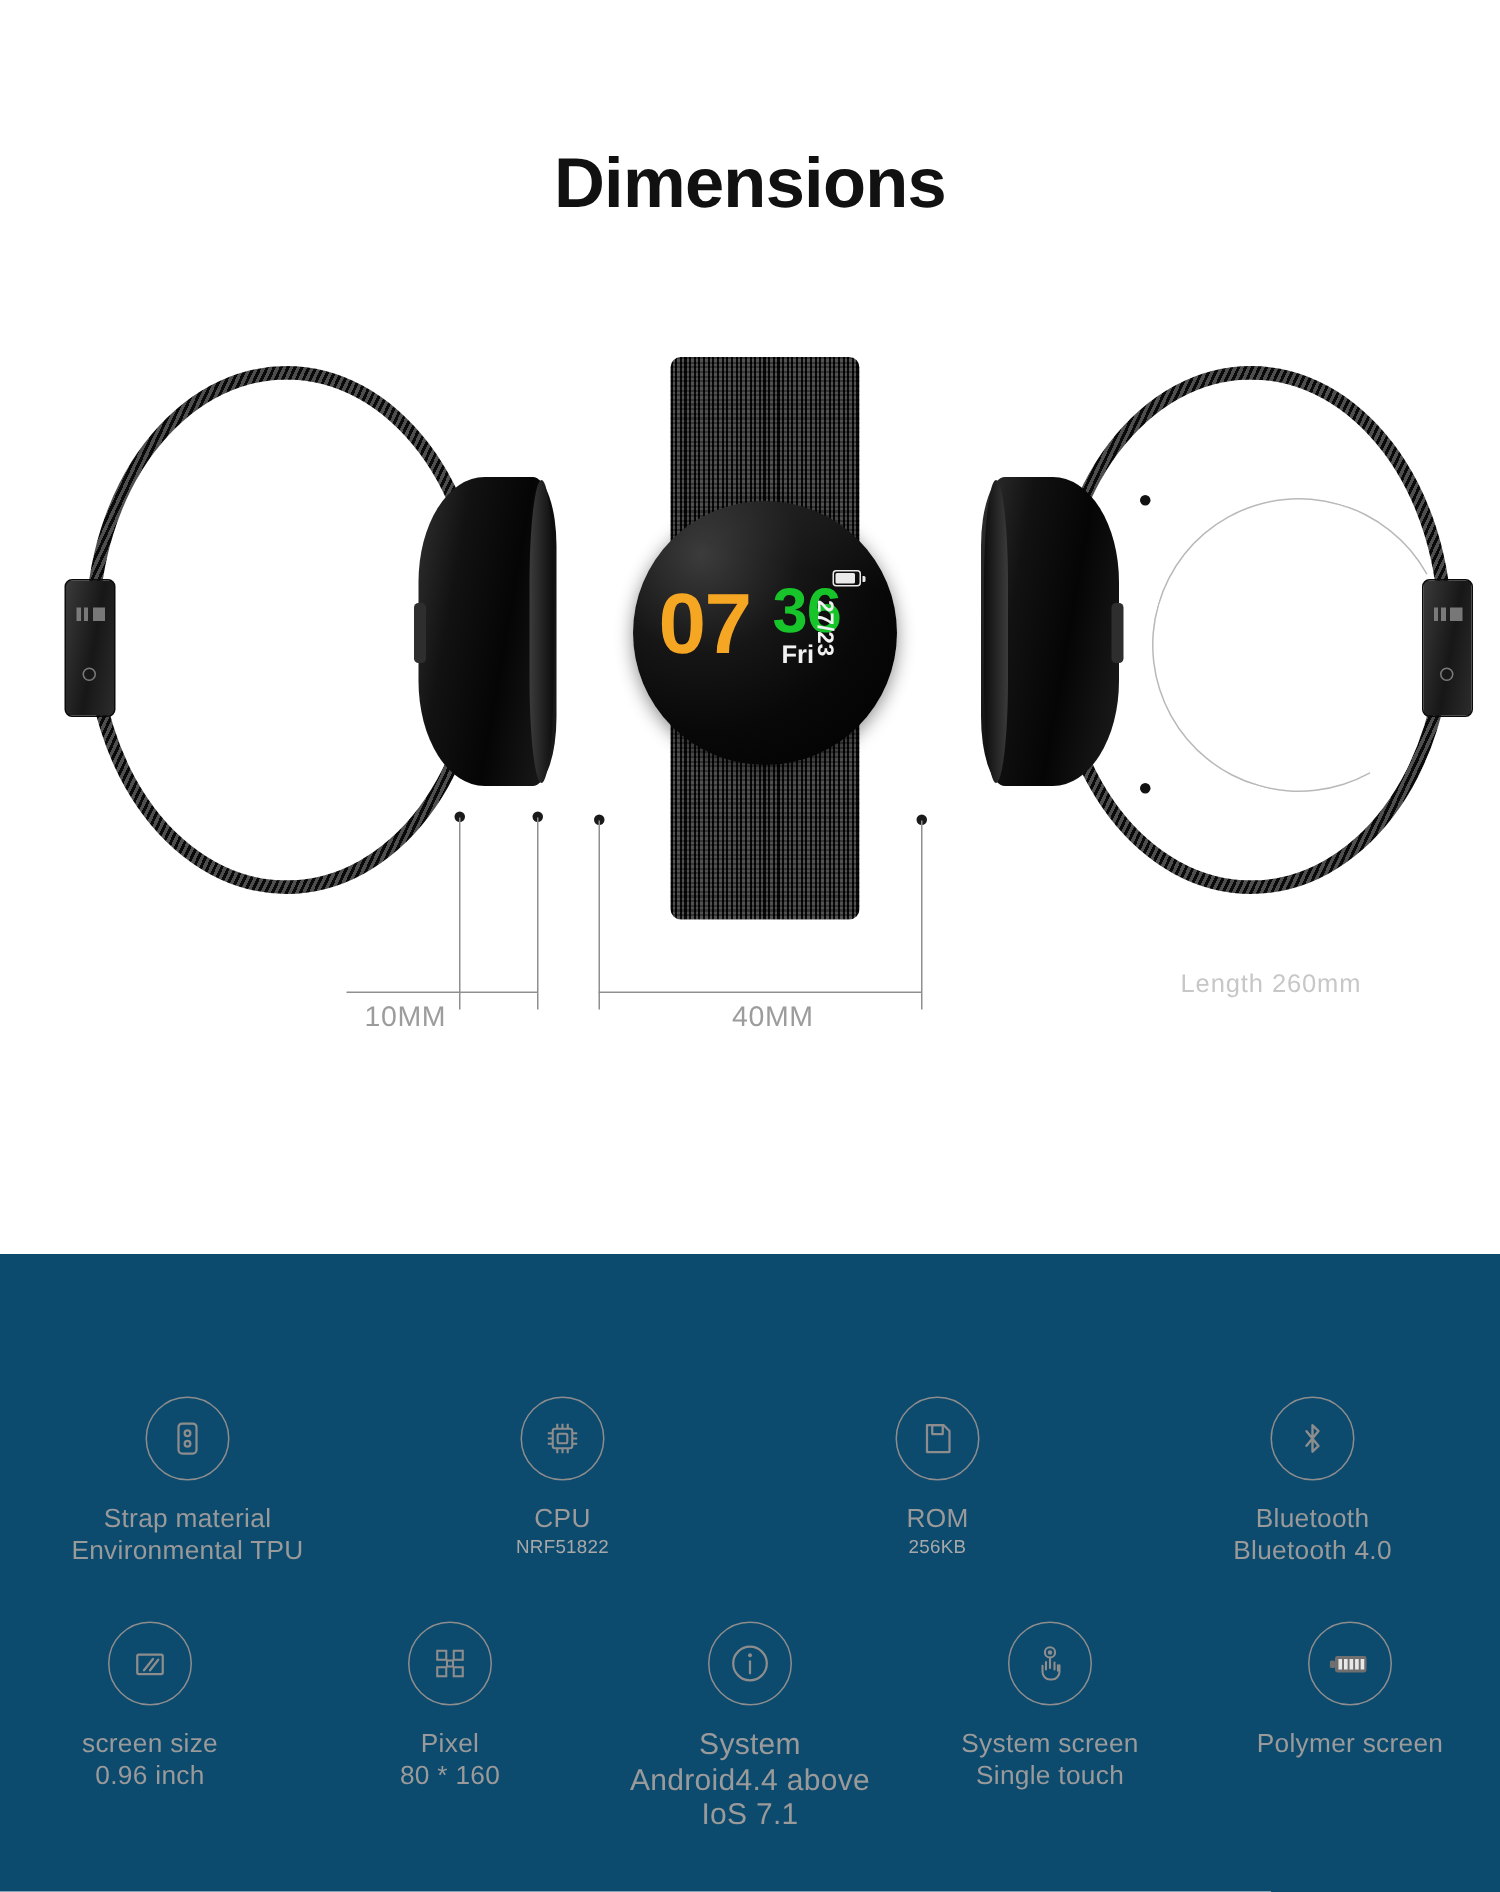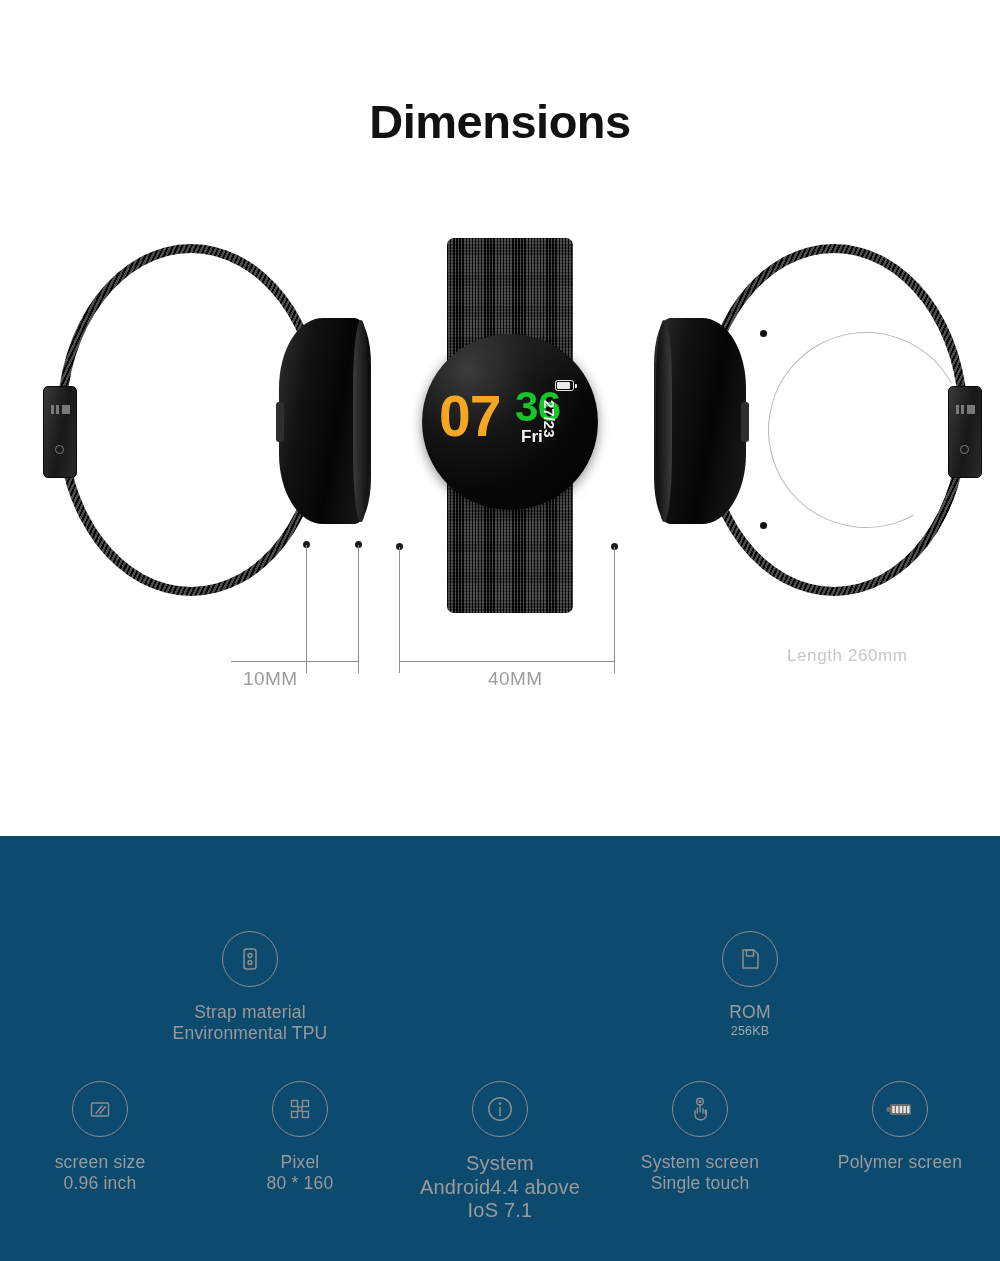--- a/index.html
+++ b/index.html
@@ -280,33 +280,53 @@
         <svg width="30" height="30" viewBox="0 0 30 30" fill="none" stroke="#8d8d8d" stroke-width="1.5">
           <rect x="9" y="5" width="12" height="20" rx="2.5"></rect>
           <circle cx="15" cy="11.5" r="1.9"></circle>
           <circle cx="15" cy="18.5" r="1.9"></circle>
         </svg>
       </div>
       <div class="spec-label">Strap material</div>
       <div class="spec-label">Environmental TPU</div>
     </div>
 
+    <div class="spec-item">
+      <div class="spec-icon-circle">
+        <svg width="30" height="30" viewBox="0 0 30 30" fill="none" stroke="#8d8d8d" stroke-width="1.4">
+          <rect x="8.5" y="8.5" width="13" height="13" rx="1.5"></rect>
+          <rect x="11.8" y="11.8" width="6.4" height="6.4" rx="1"></rect>
+          <path d="M11.5 8.5V5.2M15 8.5V5.2M18.5 8.5V5.2M11.5 21.5v3.3M15 21.5v3.3M18.5 21.5v3.3M8.5 11.5H5.2M8.5 15H5.2M8.5 18.5H5.2M21.5 11.5h3.3M21.5 15h3.3M21.5 18.5h3.3"></path>
+        </svg>
+      </div>
+      <div class="spec-label">CPU</div>
+      <div class="spec-sub">NRF51822</div>
+    </div>
 
 
     <div class="spec-item">
       <div class="spec-icon-circle">
         <svg width="30" height="30" viewBox="0 0 30 30" fill="none" stroke="#8d8d8d" stroke-width="1.5" stroke-linejoin="round">
           <path d="M8 6h11l4 4v14H8z"></path>
           <rect x="11.5" y="6" width="7" height="6"></rect>
         </svg>
       </div>
       <div class="spec-label">ROM</div>
       <div class="spec-sub">256KB</div>
     </div>
 
+    <div class="spec-item">
+      <div class="spec-icon-circle">
+        <svg width="30" height="30" viewBox="0 0 30 30" fill="none" stroke="#8d8d8d" stroke-width="1.6" stroke-linejoin="round" stroke-linecap="round">
+          <path d="M11 10.2 19 20l-4 3.8V6.2L19 10l-8 9.8"></path>
+        </svg>
+      </div>
+      <div class="spec-label">Bluetooth</div>
+      <div class="spec-label">Bluetooth 4.0</div>
+    </div>
   </div>
 
   <div class="spec-row" id="spec-row-2">
 
     <div class="spec-item">
       <div class="spec-icon-circle">
         <svg width="30" height="30" viewBox="0 0 30 30" fill="none" stroke="#8d8d8d" stroke-width="1.5" stroke-linecap="round">
           <rect x="6.5" y="9" width="17" height="13" rx="1"></rect>
           <path d="M11 19.5 17 12M15 19.5 20.5 12.5"></path>
         </svg>

